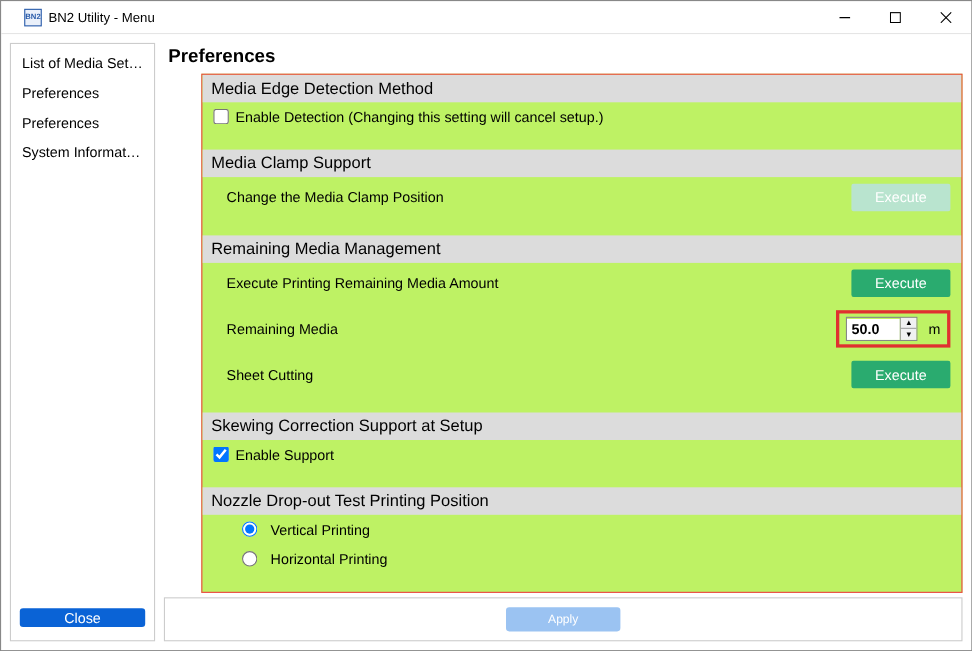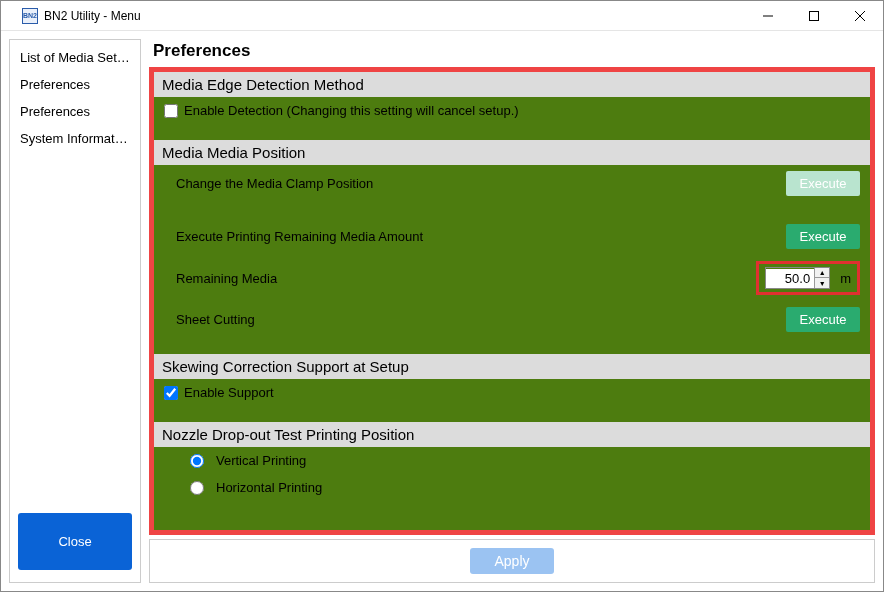--- a/index.html
+++ b/index.html
@@ -62,64 +62,65 @@
   }
   .sidebar-bottom {
     margin-top: auto;
     padding: 8px;
   }
   .close-btn {
     width: 100%;
     background: #0a63d6;
     color: #fff;
     border: none;
-    padding: 21px 0;
+    padding: 1px 0;
     font-size: 13px;
     border-radius: 3px;
   }
   .main {
     flex: 1;
     display: flex;
     flex-direction: column;
     min-height: 0;
   }
   .page-title {
     font-size: 17px;
     font-weight: 600;
     padding: 2px 4px 6px;
   }
   .scroll {
     flex: 1;
-    border: 5px solid #ef4444;
+    border: 1px solid #ef4444;
     overflow-y: scroll;
-    background: #4d7c0f;
+    background: #bef264;
+    margin-left: 34px;
   }
   .section-header {
     background: #dcdcdc;
     font-size: 15px;
     padding: 4px 8px;
   }
   .row {
     display: flex;
     align-items: center;
     padding: 6px 10px;
     font-size: 13px;
   }
-  .row label { display: flex; align-items: flex-end; gap: 6px; }
+  .row label { display: flex; align-items: flex-start; gap: 6px; }
   .row input[type=checkbox] { width: 14px; height: 14px; }
   .row input[type=radio] { width: 14px; height: 14px; margin-right: 6px; }
   .indent { padding-left: 36px; }
   .indent-sm { padding-left: 22px; }
   .stretch { flex: 1; }
   .exec-btn {
     background: #2aab6f;
     border: none;
     color: #fff;
     padding: 5px 0;
-    width: 74px;
+    width: 90px;
     font-size: 13px;
     border-radius: 2px;
   }
   .exec-btn:disabled {
     background: #b9e4cf;
     color: #fff;
   }
   .spinner-container {
     display: inline-flex;
     align-items: center;
@@ -128,24 +129,25 @@
     gap: 6px;
   }
   .spinner {
     display: flex;
     align-items: center;
     border: 1px solid #888;
   }
   .spinner input {
     width: 48px;
     border: none;
-    text-align: right;
+    text-align: left;
     padding: 2px 4px;
     font-size: 13px;
     outline: none;
+    font-weight: bold;
   }
   .spinner-btns {
     display: flex;
     flex-direction: column;
     border-left: 1px solid #999;
   }
   .spinner-btn {
     width: 14px; height: 10px;
     font-size: 7px;
     line-height: 7px;
@@ -163,22 +165,22 @@
     padding: 8px;
     display: flex;
     justify-content: center;
     margin-top: 4px;
   }
   .apply-btn {
     background: #9bc3f2;
     border: none;
     color: #fff;
     padding: 5px 0;
-    width: 84px;
-    font-size: 14px;
+    width: 104px;
+    font-size: 11px;
     border-radius: 3px;
   }
   ::-webkit-scrollbar { width: 16px; }
   ::-webkit-scrollbar-track { background: #f0f0f0; }
   ::-webkit-scrollbar-thumb { background: #c1c1c1; }
   ::-webkit-scrollbar-button {
     background: #f0f0f0;
     height: 16px;
     display: block;
   }
@@ -228,27 +230,28 @@
 
       <div class="section-header">Media Edge Detection Method</div>
       <div class="row">
         <label>
           <input type="checkbox" style="">
           <span>Enable Detection (Changing this setting will cancel setup.)</span>
         </label>
       </div>
       <div style="height:16px"></div>
 
-      <div class="section-header">Media Media Position</div>
+      <div class="section-header">Media Clamp Support</div>
       <div class="row indent-sm">
         <span class="stretch">Change the Media Clamp Position</span>
         <button class="exec-btn" disabled="">Execute</button>
       </div>
       <div style="height:16px"></div>
 
+      <div class="section-header">Remaining Media Management</div>
       <div class="row indent-sm">
         <span class="stretch">Execute Printing Remaining Media Amount</span>
         <button class="exec-btn">Execute</button>
       </div>
       <div class="row indent-sm">
         <span class="stretch">Remaining Media</span>
         <span class="spinner-container">
           <span class="spinner">
             <input type="text" value="50.0" style="">
             <span class="spinner-btns">

